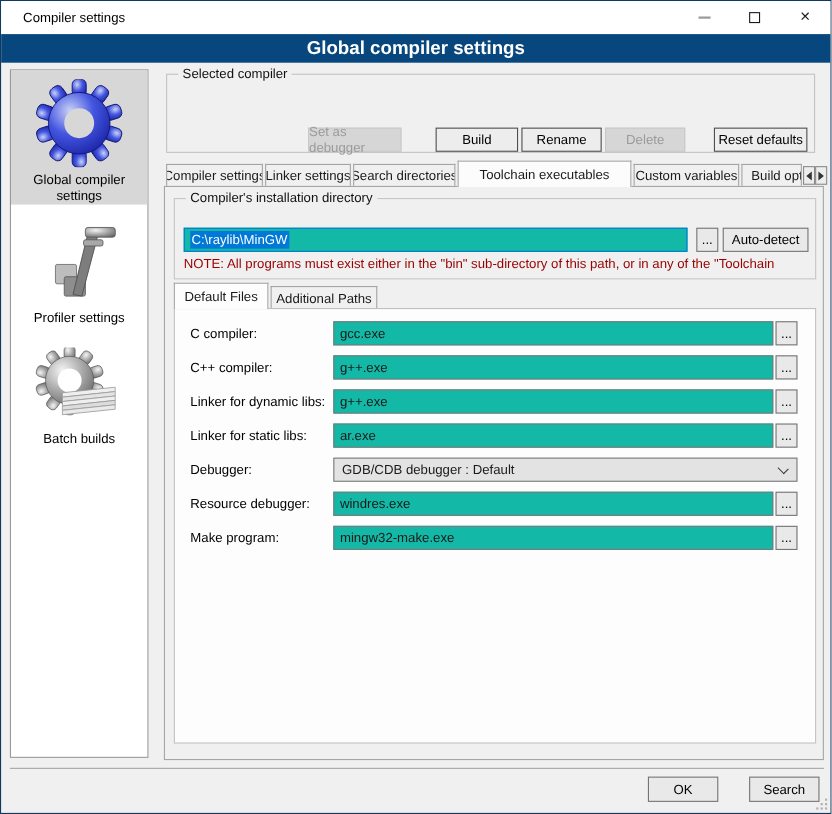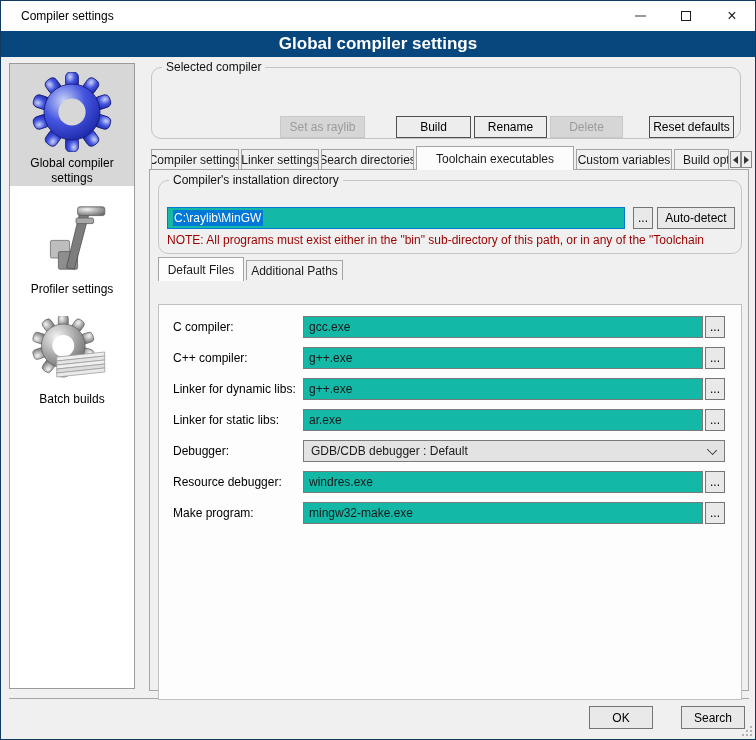--- a/index.html
+++ b/index.html
@@ -26,21 +26,21 @@
 
   
   .sidebar{ position:absolute; left:8px; top:62px; width:126px; height:626px;
     background:#fff; border:1px solid #9a9a9a; }
   .side-item{ width:100%; text-align:center; padding-top:6px; }
   .side-item.selected{ background:#d7d7d7; }
   .side-item .icon{ display:block; margin:2px auto 2px; }
   .side-label{ font-size:12px; color:#000; line-height:1.25; padding:2px 4px 8px; }
 
   
-  .groupbox{ position:absolute; border:1px solid #c3c3c3; border-radius:10px; }
+  .groupbox{ position:absolute; border:1px solid #c3c3c3; border-radius:0; }
   .group-label{ position:absolute; top:-8px; left:10px; background:#f0f0f0; padding:0 4px; font-size:12px; color:#111; }
 
   
   .combo{ position:absolute; height:24px; background:#fff; border:1px solid #7a7a7a;
     display:flex; align-items:center; padding:0 24px 0 7px; }
   .combo.gray{ background:#e3e3e3; height:22px; }
   .chev{ position:absolute; right:7px; top:50%; width:9px; height:9px; margin-top:-7px; }
   .chev::before{ content:""; position:absolute; left:0; top:2px; width:7px; height:7px;
     border-right:1.5px solid #3a3a3a; border-bottom:1.5px solid #3a3a3a; transform:rotate(45deg) scale(1,.8); }
 
@@ -64,21 +64,21 @@
   .tri-l{ width:0; height:0; border-top:4px solid transparent; border-bottom:4px solid transparent; border-right:5px solid #333; }
   .tri-r{ width:0; height:0; border-top:4px solid transparent; border-bottom:4px solid transparent; border-left:5px solid #333; }
 
   .tabpanel{ position:absolute; left:148px; top:168px; width:600px; height:522px;
     background:#f0f0f0; border:1px solid #a5a5a5; z-index:2; }
 
   .itab{ position:absolute; height:20px; background:#f0f0f0; border:1px solid #a5a5a5; border-bottom:none;
     display:flex; align-items:center; justify-content:center; font-size:12px; z-index:1; }
   .itab.active{ background:#fdfdfd; z-index:3; }
   .innerpanel{ position:absolute; left:8px; top:110px; width:584px; height:396px;
-    background:#fdfdfd; border:1px solid #c0c0c0; z-index:2;margin-top:24px; }
+    background:#fdfdfd; border:1px solid #c0c0c0; z-index:2; }
 
   .row-label{ position:absolute; left:14px; font-size:12px; color:#000; }
   .note{ position:absolute; left:8px; top:52px; width:574px; overflow:hidden; white-space:nowrap;
     color:var(--note,#990000); font-size:12px; }
 
   
   .divider{ position:absolute; left:8px; top:697px; width:740px; height:1px; background:#a6a6a6; }
   .grip{ position:absolute; right:3px; bottom:3px; width:10px; height:10px; }
   .grip i{ position:absolute; width:2px; height:2px; background:#b2b2b2; }
   .grip i:nth-child(1){ right:0; bottom:0; } .grip i:nth-child(2){ right:4px; bottom:0; }
@@ -162,21 +162,21 @@
           <rect x="34" y="74.5" width="66" height="5.5" fill="#dcdcdc" stroke="#9a9a9a" stroke-width="1"></rect>
           <rect x="34" y="80" width="66" height="5.5" fill="#eaeaea" stroke="#9a9a9a" stroke-width="1"></rect>
         </g>
       </svg>
       <div class="side-label">Batch builds</div>
     </div>
   </div>
 
   <div class="groupbox" style="left:150px; top:66px; width:590px; height:72px">
     <span class="group-label">Selected compiler</span>
-    <div class="btn disabled" style="left:128px; top:48px; width:85px">Set as raylib</div>
+    <div class="btn disabled" style="left:128px; top:48px; width:85px">Set as debugger</div>
     <div class="btn" style="left:244px; top:48px; width:75px">Build</div>
     <div class="btn" style="left:322px; top:48px; width:73px">Rename</div>
     <div class="btn disabled" style="left:398px; top:48px; width:73px">Delete</div>
     <div class="btn" style="left:497px; top:48px; width:85px">Reset defaults</div>
   </div>
 
   <div class="tab" style="left:150px; width:88px">Compiler settings</div>
   <div class="tab" style="left:240px; width:78px">Linker settings</div>
   <div class="tab" style="left:320px; width:93px">Search directories</div>
   <div class="tab active" style="left:415px; width:158px">Toolchain executables</div>

